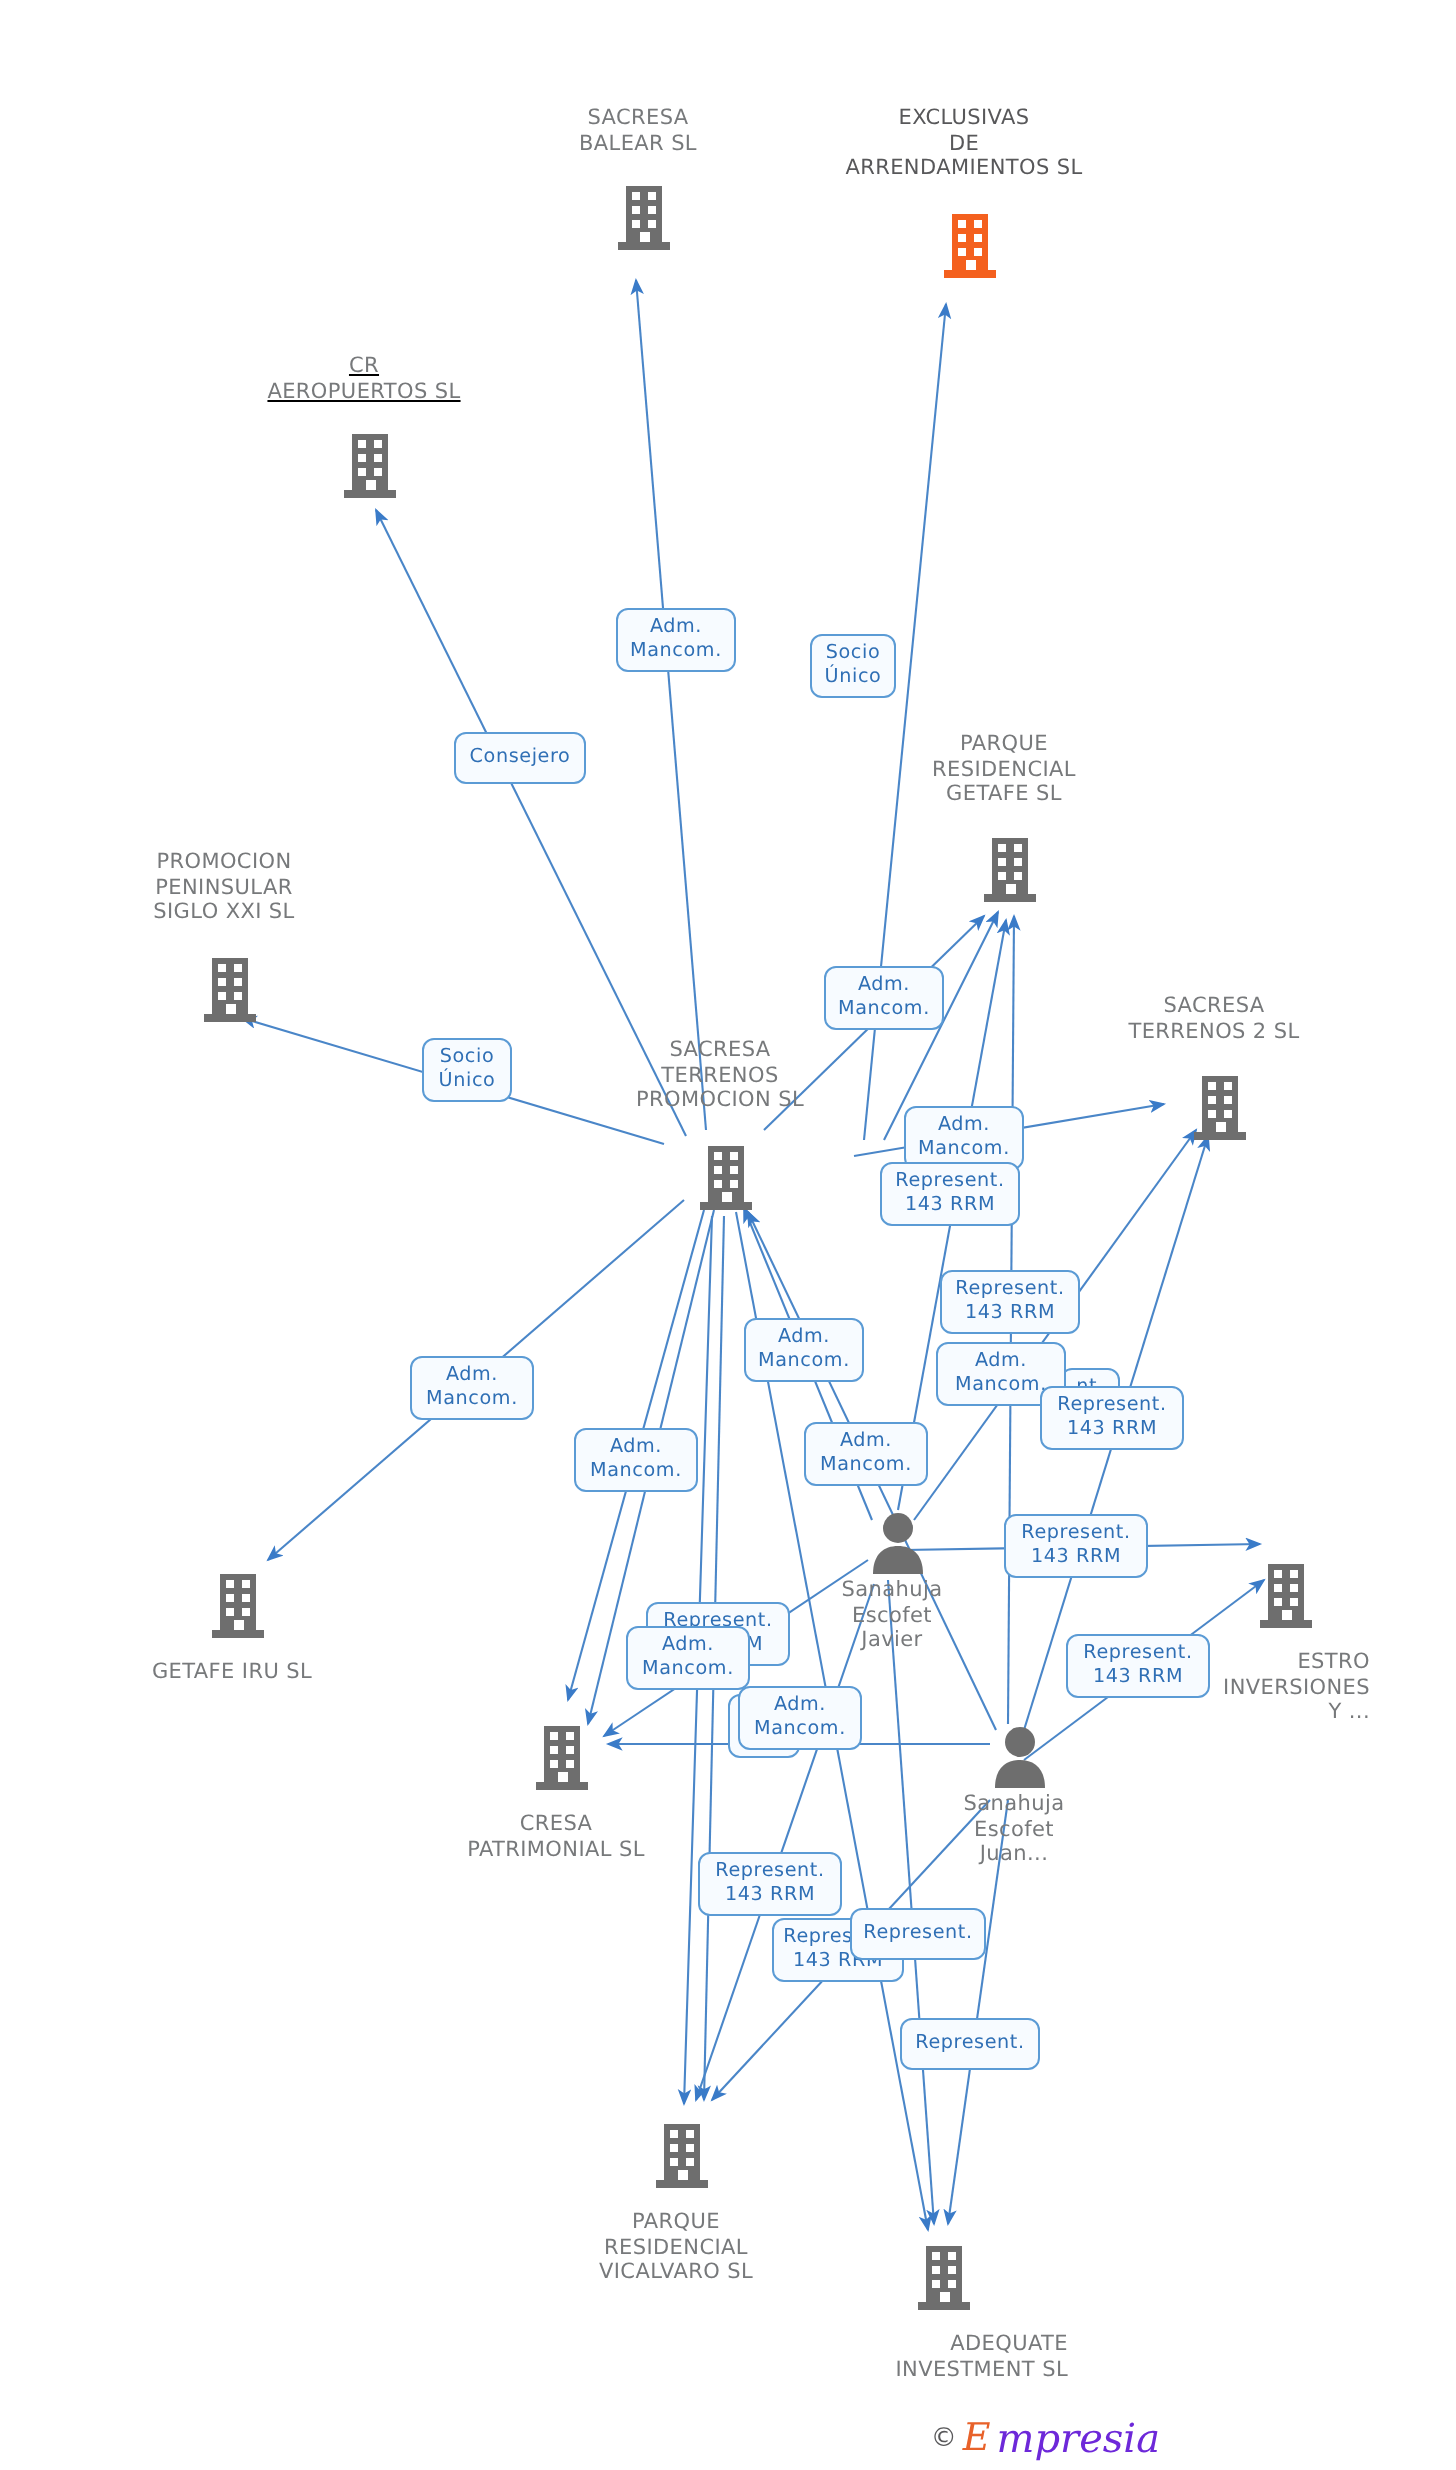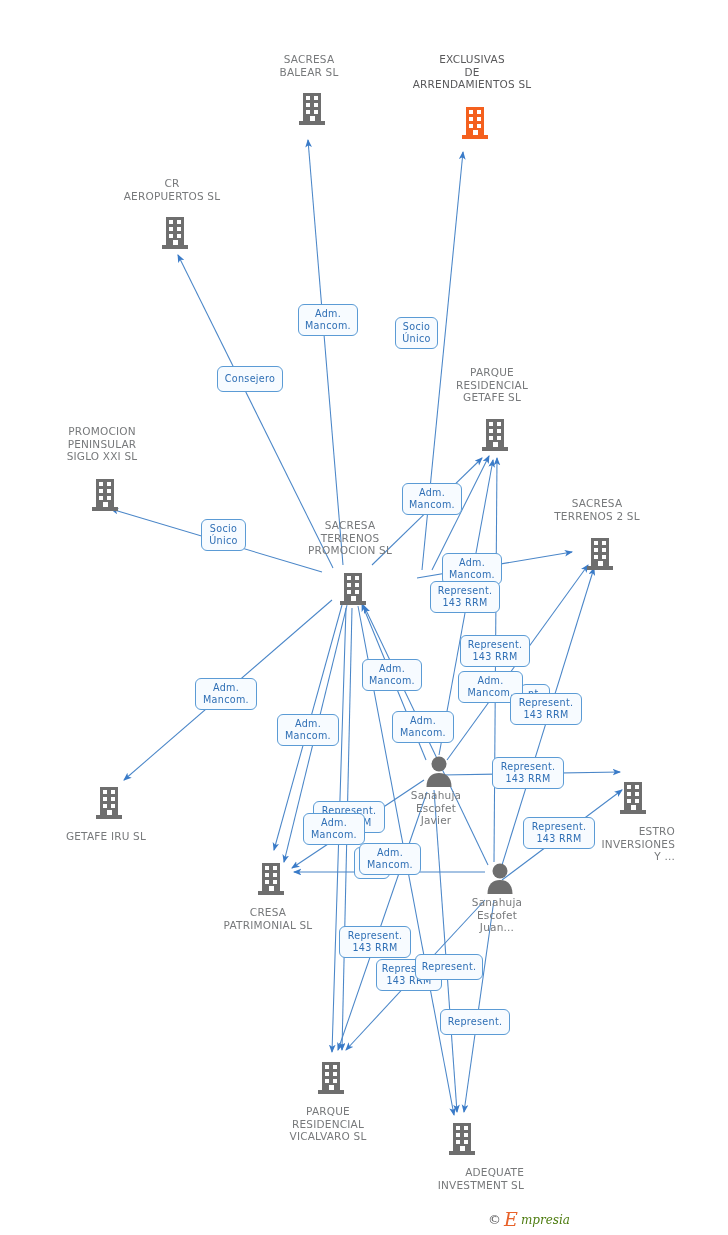--- a/index.html
+++ b/index.html
@@ -1,20 +1,20 @@
 <!DOCTYPE html>
 <html><head>
 <meta charset="utf-8">
 <style>
   html,body{margin:0;padding:0;background:#ffffff;}
   body{
     font-family:"DejaVu Sans","Liberation Sans",sans-serif;
     width:728px;height:1235px;position:relative;overflow:hidden;
   }
-  #canvas{position:absolute;left:2px;top:0;width:576px;height:1235px;}
+  #canvas{position:absolute;left:12px;top:0;width:576px;height:1235px;}
   svg#edges{position:absolute;left:0;top:0;width:728px;height:1235px;}
 
   .node{position:absolute;text-align:center;}
   .node .caption{
     color:#77797b;font-size:10.5px;line-height:12.6px;
     white-space:pre-line;letter-spacing:.2px;
   }
   .node.orange .caption{color:#58585a;font-weight:normal;}
   .ico{display:block;margin:0 auto;}
 
@@ -29,21 +29,21 @@
     display:flex;align-items:center;justify-content:center;
     white-space:pre-line;
     letter-spacing:.3px;
     box-sizing:border-box;
     padding:12px 3px;
   }
 
   .wm{position:absolute;right:8px;bottom:6px;display:flex;align-items:center;gap:3px;}
   .wm .c{color:#58585a;font-size:13px;}
   .wm .e{color:#e8622a;font-size:19px;font-family:"DejaVu Serif","Liberation Serif",serif;font-style:italic;line-height:1;}
-  .wm .rest{color:#4d7c0f;font-size:12px;font-family:"DejaVu Serif","Liberation Serif",serif;font-style:italic;line-height:1;}
+  .wm .rest{color:#6d28d9;font-size:20px;font-family:"DejaVu Serif","Liberation Serif",serif;font-style:italic;line-height:1;}
 </style>
 </head>
 <body>
 
 <div id="canvas">
 
   <svg id="edges" viewBox="0 0 728 1235" xmlns="http://www.w3.org/2000/svg">
     <defs>
       <marker id="ah" markerWidth="9" markerHeight="9" refX="7" refY="3.2" orient="auto" markerUnits="strokeWidth">
         <path d="M0,0 L8,3.2 L0,6.4 L2,3.2 z" fill="#3a7bc8"></path>
@@ -109,21 +109,21 @@
             <rect x="8" y="4" width="4" height="4" fill="#fff"></rect>
             <rect x="16" y="4" width="4" height="4" fill="#fff"></rect>
             <rect x="8" y="11" width="4" height="4" fill="#fff"></rect>
             <rect x="16" y="11" width="4" height="4" fill="#fff"></rect>
             <rect x="8" y="18" width="4" height="4" fill="#fff"></rect>
             <rect x="16" y="18" width="4" height="4" fill="#fff"></rect>
             <rect x="12" y="24" width="5" height="5" fill="#fff"></rect>
           </svg>
         </div>
       </div>
-      <div class="node" style="left: 105px; top: 177px; width: 130px;">
+      <div class="node" style="left: 105px; top: 177px; width: 130px; text-decoration: underline;">
         <div class="caption">CR
 AEROPUERTOS SL</div>
         <div style="position: absolute; left: 54px; top: 39px;">
           <svg class="ico" width="28" height="34" viewBox="0 0 28 34" xmlns="http://www.w3.org/2000/svg">
             <rect x="5" y="1" width="18" height="28" fill="#6e6e6e"></rect>
             <rect x="1" y="29" width="26" height="4" fill="#6e6e6e"></rect>
             <rect x="8" y="4" width="4" height="4" fill="#fff"></rect>
             <rect x="16" y="4" width="4" height="4" fill="#fff"></rect>
             <rect x="8" y="11" width="4" height="4" fill="#fff"></rect>
             <rect x="16" y="11" width="4" height="4" fill="#fff"></rect>

